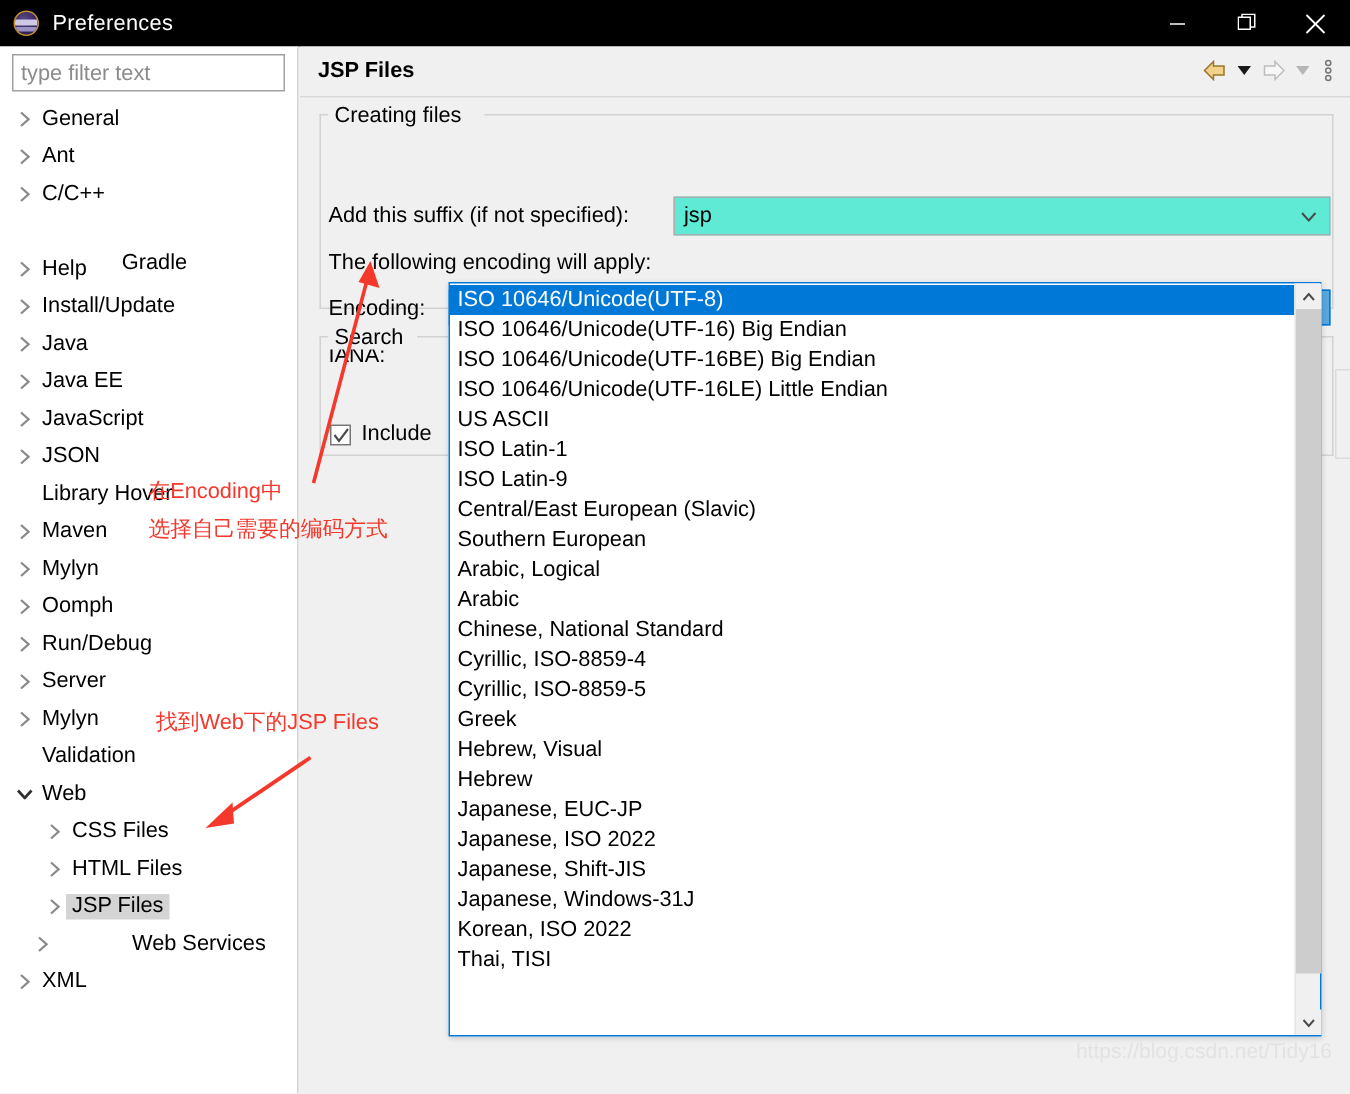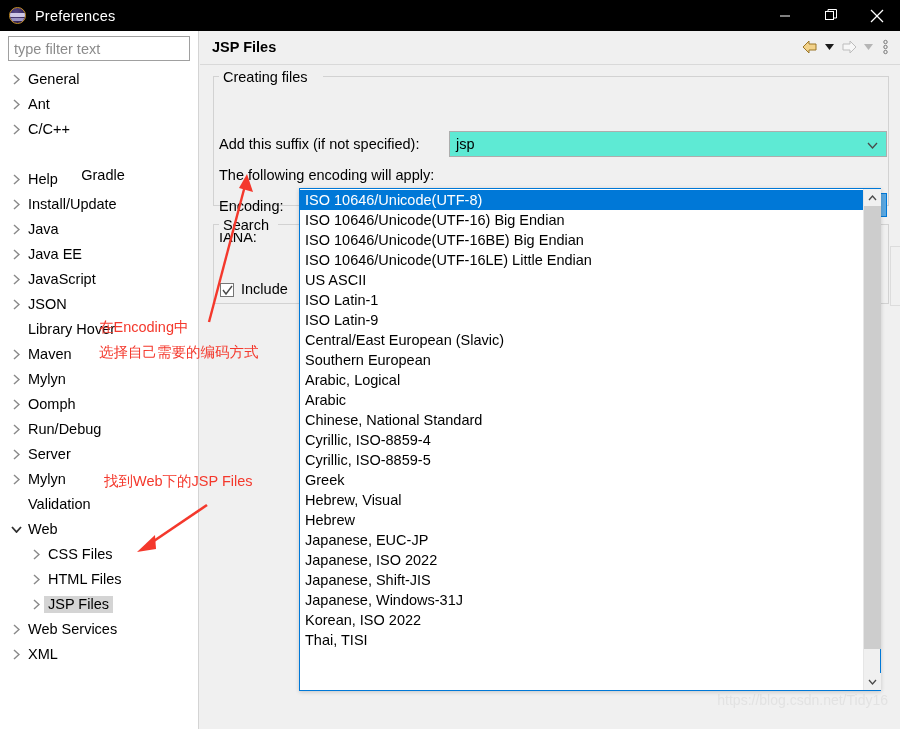--- a/index.html
+++ b/index.html
@@ -435,21 +435,21 @@
           <span class="tree-label">HTML Files</span>
         </div>
         <div class="tree-item selected" style="padding-left: 28px;">
           <span class="tw">
             <svg width="7" height="11" viewBox="0 0 7 11">
               <path d="M1 1 L6 5.5 L1 10" fill="none" stroke="#8a8a8a" stroke-width="1.5"></path>
             </svg>
           </span>
           <span class="tree-label">JSP Files</span>
         </div>
-        <div class="tree-item" style="padding-left: 8px;">
+        <div class="tree-item" style="padding-left: 20px; gap: 48px;">
           <span class="tw">
             <svg width="7" height="11" viewBox="0 0 7 11">
               <path d="M1 1 L6 5.5 L1 10" fill="none" stroke="#8a8a8a" stroke-width="1.5"></path>
             </svg>
           </span>
           <span class="tree-label">Web Services</span>
         </div>
         <div class="tree-item" style="padding-left: 8px;">
           <span class="tw">
             <svg width="7" height="11" viewBox="0 0 7 11">

